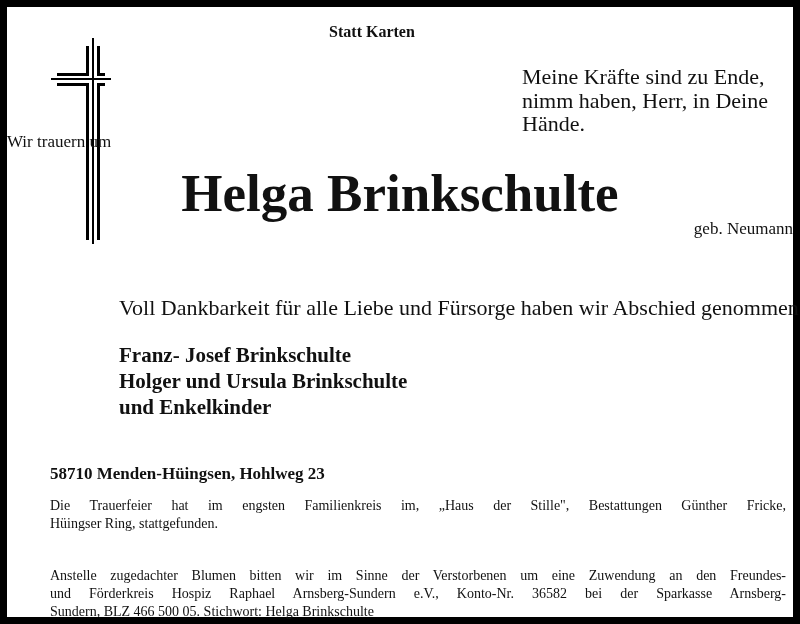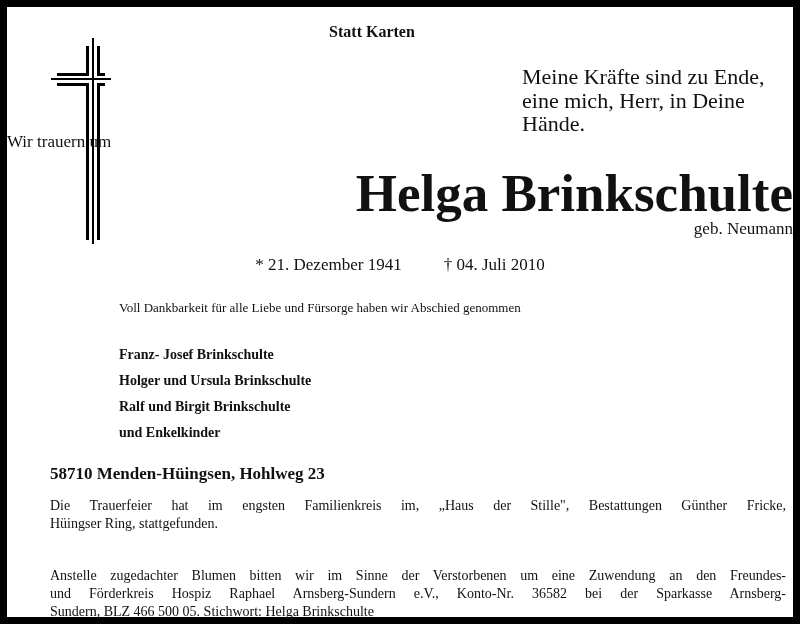--- a/index.html
+++ b/index.html
@@ -51,21 +51,21 @@
     .poem div { white-space: nowrap; }
 
     .intro {
       left: 0; width: 786px; top: 124px;
       text-align: left;
       font-size: 17px;
       line-height: 22px;
     }
     .name {
       left: 0; width: 786px; top: 156px;
-      text-align: right;
+      text-align: center;
       font-weight: bold;
       font-size: 53px;
       line-height: 60px;
       letter-spacing: 0px;
     }
     .maiden {
       left: 0; width: 786px; top: 211px;
       text-align: right;
       font-size: 17px;
       line-height: 22px;
@@ -73,28 +73,28 @@
     .dates {
       left: 0; width: 786px; top: 247px;
       text-align: center;
       font-size: 17px;
       line-height: 22px;
     }
     .dates .gap { display: inline-block; width: 42px; }
 
     .thanks {
       left: 112px; top: 290px;
-      font-size: 13px;
+      font-size: 22px;
       line-height: 22px;
     }
 
     .mourners {
       left: 112px; top: 335px;
       font-weight: bold;
-      font-size: 14px;
+      font-size: 21px;
       line-height: 26px;
     }
     .mourners div { white-space: nowrap; }
 
     .address {
       left: 43px; top: 456px;
       font-weight: bold;
       font-size: 17px;
       line-height: 22px;
     }
@@ -144,40 +144,36 @@
     <rect x="35" y="38" width="3" height="2" fill="#fff"></rect>
     <rect x="46" y="38" width="3" height="2" fill="#fff"></rect>
     <rect x="35" y="42" width="3" height="3" fill="#fff"></rect>
     <rect x="46" y="42" width="3" height="3" fill="#fff"></rect>
     <rect x="35" y="40" width="3" height="2" fill="#000"></rect>
     <rect x="46" y="40" width="3" height="2" fill="#000"></rect>
   </svg>
 
   <div class="abs poem">
     <div>Meine Kräfte sind zu Ende,</div>
-    <div>eine mich, Herr, in Deine</div>
+    <div>nimm haben, Herr, in Deine</div>
     <div>Hände.</div>
   </div>
 
   <div class="abs intro">Wir trauern um</div>
 
   <div class="abs name">Helga Brinkschulte</div>
 
   <div class="abs maiden">geb. Neumann</div>
 
-  <div class="abs dates">
-    <span>* 21. Dezember 1941</span><span class="gap"></span><span>† 04. Juli 2010</span>
-  </div>
 
   <div class="abs thanks">Voll Dankbarkeit für alle Liebe und Fürsorge haben wir Abschied genommen</div>
 
   <div class="abs mourners">
     <div>Franz- Josef Brinkschulte</div>
     <div>Holger und Ursula Brinkschulte</div>
-    <div>Ralf und Birgit Brinkschulte</div>
     <div>und Enkelkinder</div>
   </div>
 
   <div class="abs address">58710 Menden-Hüingsen, Hohlweg 23</div>
 
   <div class="abs para para1">
     <span class="line justify">Die Trauerfeier hat im engsten Familienkreis im, „Haus der Stille", Bestattungen Günther Fricke,</span>
     <span class="line">Hüingser Ring, stattgefunden.</span>
   </div>
 

